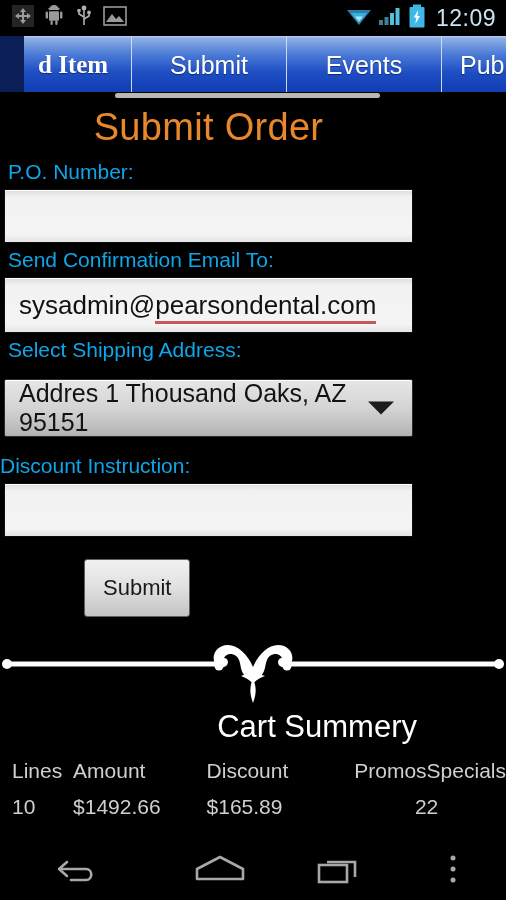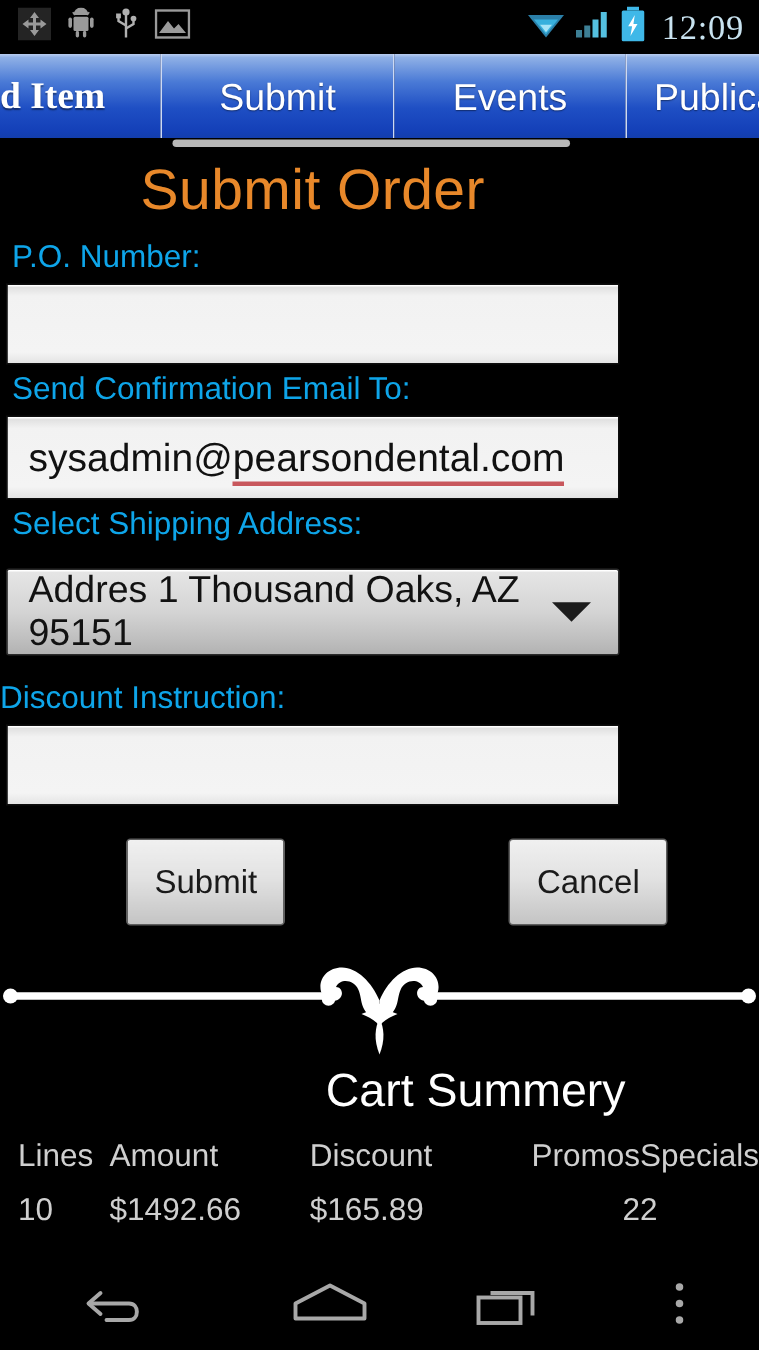--- a/index.html
+++ b/index.html
@@ -7,21 +7,21 @@
     width:506px; height:900px;
     background:#000; overflow:hidden;
     font-family:"Liberation Sans", sans-serif;
     -webkit-font-smoothing:antialiased;
   }
   .screen { position:relative; width:506px; height:900px; background:#000; }
 
   
   .statusbar {
     position:absolute; top:0; left:0; width:506px; height:36px;
-    background:#000; display:flex; align-items:center;font-family:Liberation Serif, serif;
+    background:#000; display:flex; align-items:center;
   }
   .sb-left { display:flex; align-items:center; gap:9px; padding-left:12px; }
   .sb-right {
     margin-left:auto; display:flex; align-items:center;
     gap:6px; padding-right:10px;
   }
   .sb-icon { display:block; }
   .sb-clock {
     color:#c9e3f0; font-size:23px; letter-spacing:0.5px;
     line-height:1; padding-left:4px; font-weight:400;
@@ -35,21 +35,21 @@
   }
   .tab {
     position:relative; height:58px;
     display:flex; align-items:center; justify-content:center;
     background:linear-gradient(to bottom,#b9cdf0 0%, #8fb0e6 4%, #4a7ad6 32%, #1f4fc4 62%, #1440b8 88%, #133da8 100%);
     border-right:1px solid #cdd9f2;
     color:#ffffff; font-size:25px; overflow:hidden;
     text-shadow:0 1px 1px rgba(0,0,0,0.45);
   }
   .tab.serif { font-family:"Liberation Serif", serif; font-weight:bold; }
-  .tab-0 { width:108px; justify-content:flex-start; padding-left:0; }
+  .tab-0 { width:108px; justify-content:flex-start; padding-left:14px;margin-left:24px; }
   .tab-1 { width:155px; }
   .tab-2 { width:155px; }
   .tab-3 { width:auto; flex:1; justify-content:flex-start; padding-left:18px; border-right:none; }
   .tab-label { white-space:nowrap; }
 
   .tab-underline {
     position:absolute; top:92px; left:0; width:506px; height:4px;
     background:#000;
   }
   .tab-scrollbar {
@@ -266,23 +266,20 @@
     <div class="field-group">
       <div class="field-label flush">Discount Instruction:</div>
       <div class="text-input">
         <span class="input-value"></span>
       </div>
     </div>
 
     <div class="button-row">
       <div class="btn btn-submit">
         <span>Submit</span>
-      </div>
-      <div class="btn btn-cancel">
-        <span>Cancel</span>
       </div>
     </div>
 
     <div class="divider">
       <svg width="506" height="70" viewBox="0 0 506 70">
         <circle cx="7" cy="27" r="5" fill="#ffffff"></circle>
         <circle cx="499" cy="27" r="5" fill="#ffffff"></circle>
         <rect x="7" y="24.5" width="209" height="5" fill="#ffffff"></rect>
         <rect x="290" y="24.5" width="209" height="5" fill="#ffffff"></rect>
         <path d="M253 30

